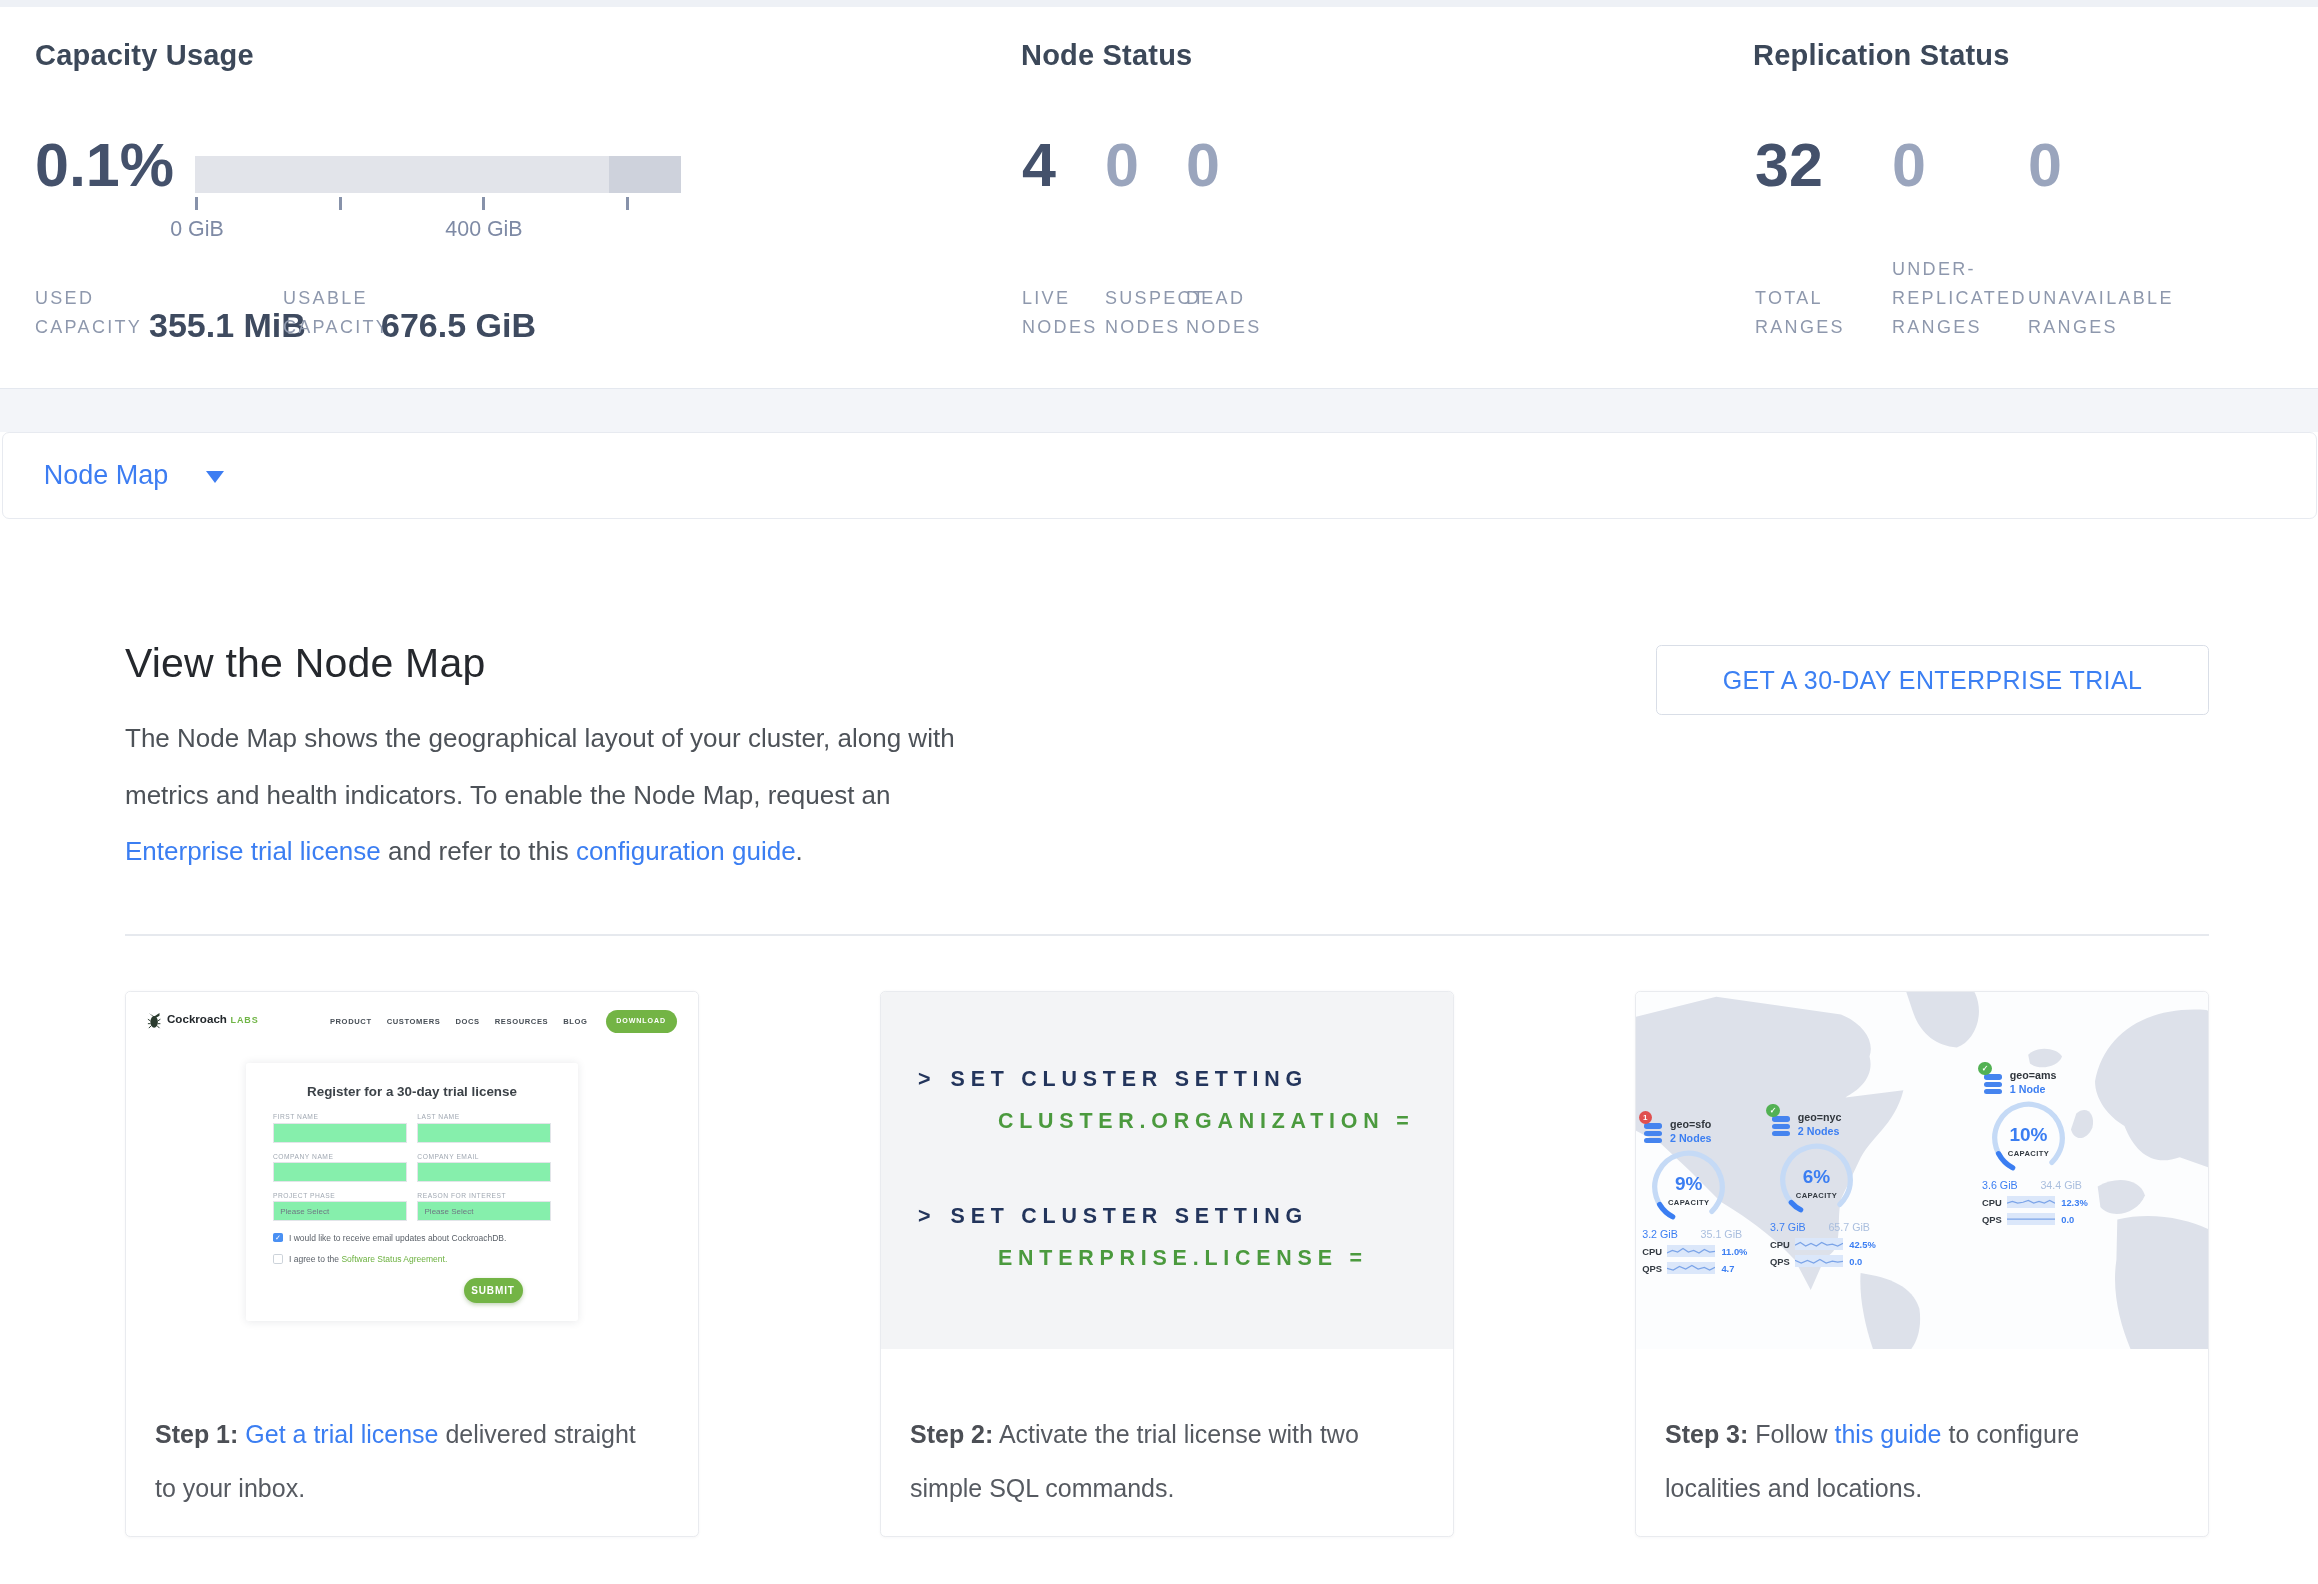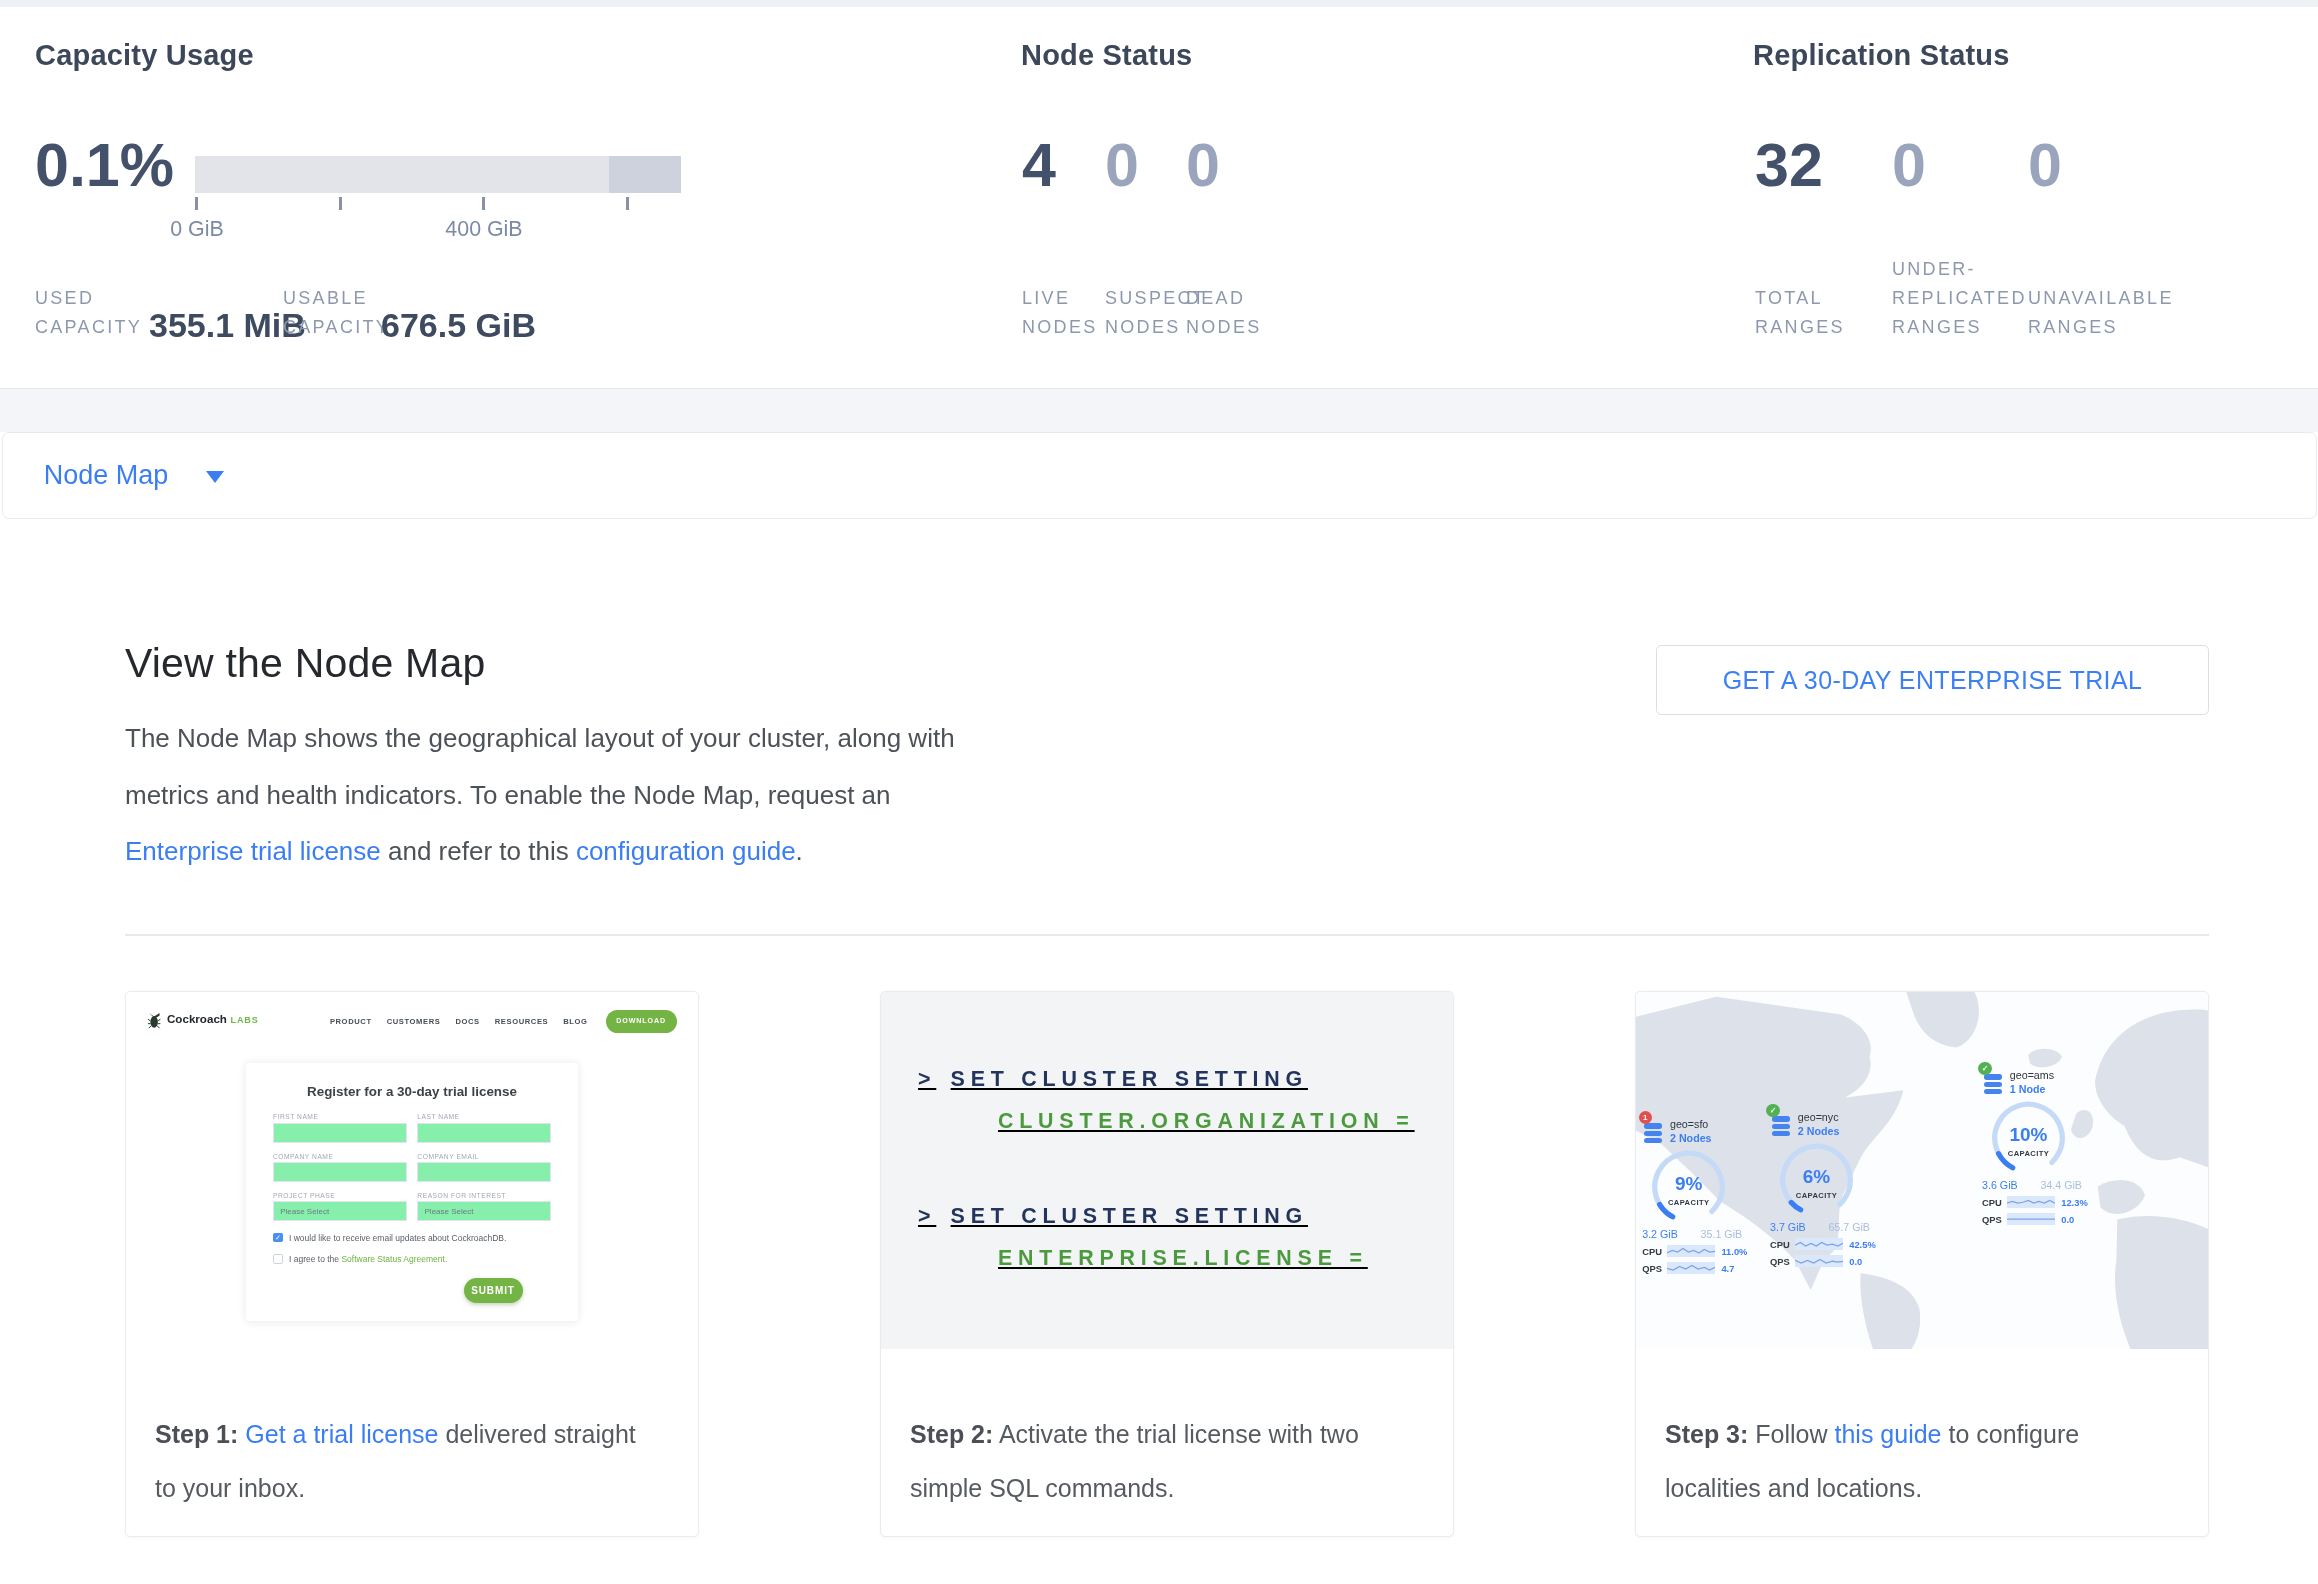--- a/index.html
+++ b/index.html
@@ -67,41 +67,41 @@
   .cb-row { display:flex; align-items:center; margin-top:11.6px; }
   .cb { width:9.8px; height:9.8px; border-radius:1.8px; margin-right:6.2px; flex:none; display:flex; align-items:center; justify-content:center; }
   .cb.checked { background:#4a90f3; color:#fff; font-size:7.1px; }
   .cb.empty { background:#fff; border:0.9px solid #ccd3da; }
   .cb-text { font-size:8.5px; color:#5a6068; }
   .green-link { color:#6cb13f; }
   .submit-row { display:flex; justify-content:flex-end; margin-top:14.3px; padding-right:28.5px; }
   .submit-btn { width:59px; height:25px; border-radius:12.5px; background:#73b445; color:#fff; font-size:10px; font-weight:700; letter-spacing:0.9px; display:flex; align-items:center; justify-content:center; box-shadow:0 1.8px 4.5px rgba(80,130,50,.35); }
 
   
-  .code-area { height:357px; background:#f3f4f6; padding:66px 0 0 37px;text-decoration:underline; }
+  .code-area { height:357px; background:#f3f4f6; padding:66px 0 0 37px; }
   .code-line { font-size:21.4px; font-weight:700; letter-spacing:5.8px; line-height:42px; color:#23355c; white-space:nowrap; }
   .code-line .prompt { margin-right:14.3px; }
   .code-green { color:#4b9a3e; padding-left:80px; }
   .code-gap { height:53px; }
 
   
   .map-wrap { height:357px; background:#fcfdfe; position:relative; overflow:hidden; }
   .map-svg { position:absolute; left:0; top:0; }
   .marker { position:absolute; width:111px; }
   .m-sfo { left:6.2px;  top:126px; }
   .m-nyc { left:134px; top:119px; }
   .m-ams { left:346px; top:77px; }
   .mk-head { position:relative; display:flex; padding-left:1.8px; }
   .status-badge { position:absolute; left:-3.6px; top:-7.1px; width:13.4px; height:13.4px; border-radius:50%; color:#fff; font-size:8px; font-weight:700; display:flex; align-items:center; justify-content:center; z-index:2; }
   .badge-red { background:#e0504f; }
   .badge-green { background:#52b153; }
   .db-icon { width:18px; margin-top:5.3px; }
   .db-icon div { height:5.3px; background:#4584ef; border-radius:2.7px; margin-bottom:1.8px; }
   .mk-texts { margin-left:8px; }
-  .mk-name { font-size:10.7px; font-weight:400; color:#30363d; }
+  .mk-name { font-size:10.7px; font-weight:700; color:#30363d; }
   .mk-nodes { font-size:10.7px; font-weight:700; color:#3b7ef2; margin-top:1.8px; }
   .gauge-box { position:relative; width:93px; height:78px; margin-top:3.6px; }
   .gauge-pct { position:absolute; top:25px; width:93px; text-align:center; font-size:19px; font-weight:700; color:#3b7ef2; }
   .gauge-cap { position:absolute; top:50px; width:93px; text-align:center; font-size:7.6px; font-weight:700; letter-spacing:0.4px; color:#333a42; }
   .range-row { width:100px; display:flex; justify-content:space-between; margin-top:1.8px;gap:12px; }
   .range-used { font-size:10.7px; color:#3b7ef2; }
   .range-total { font-size:10.7px; color:#a9bede; }
   .stat-row { display:flex; align-items:center; margin-top:5.3px; }
   .stat-row .s-label { width:25px; font-size:9.4px; font-weight:700; color:#333a42; }
   .spark { width:48px; height:11.6px; background:#dbe7fa; margin-right:6.2px; }

